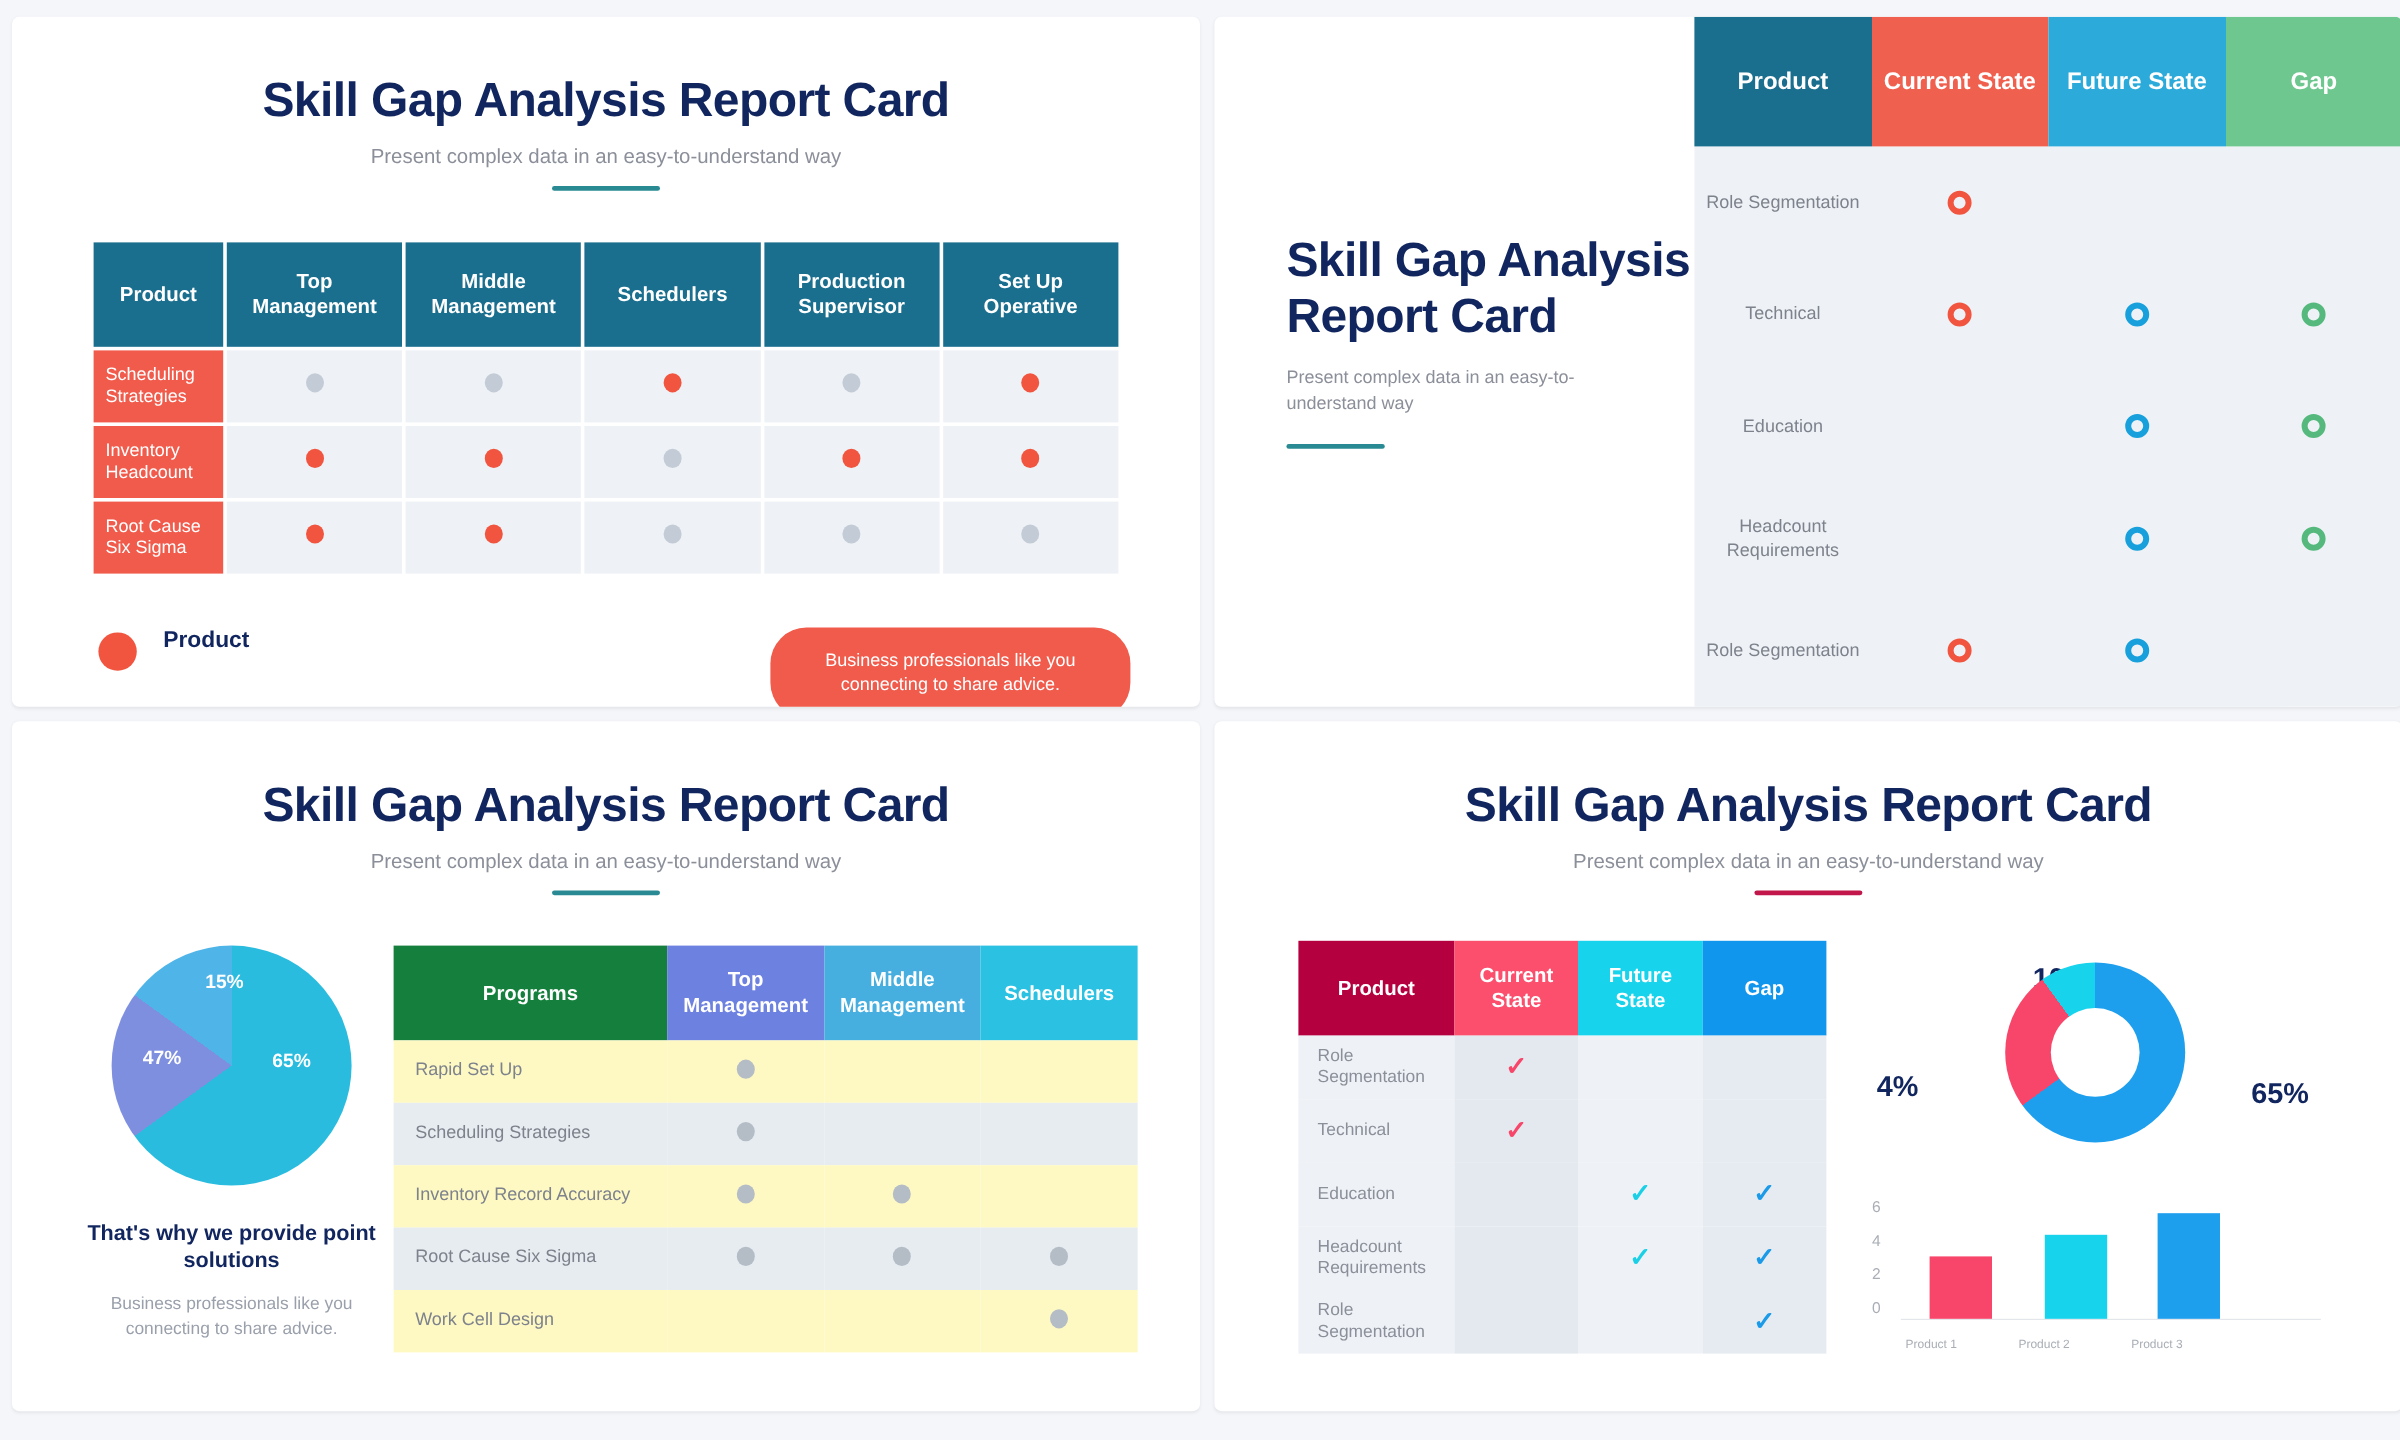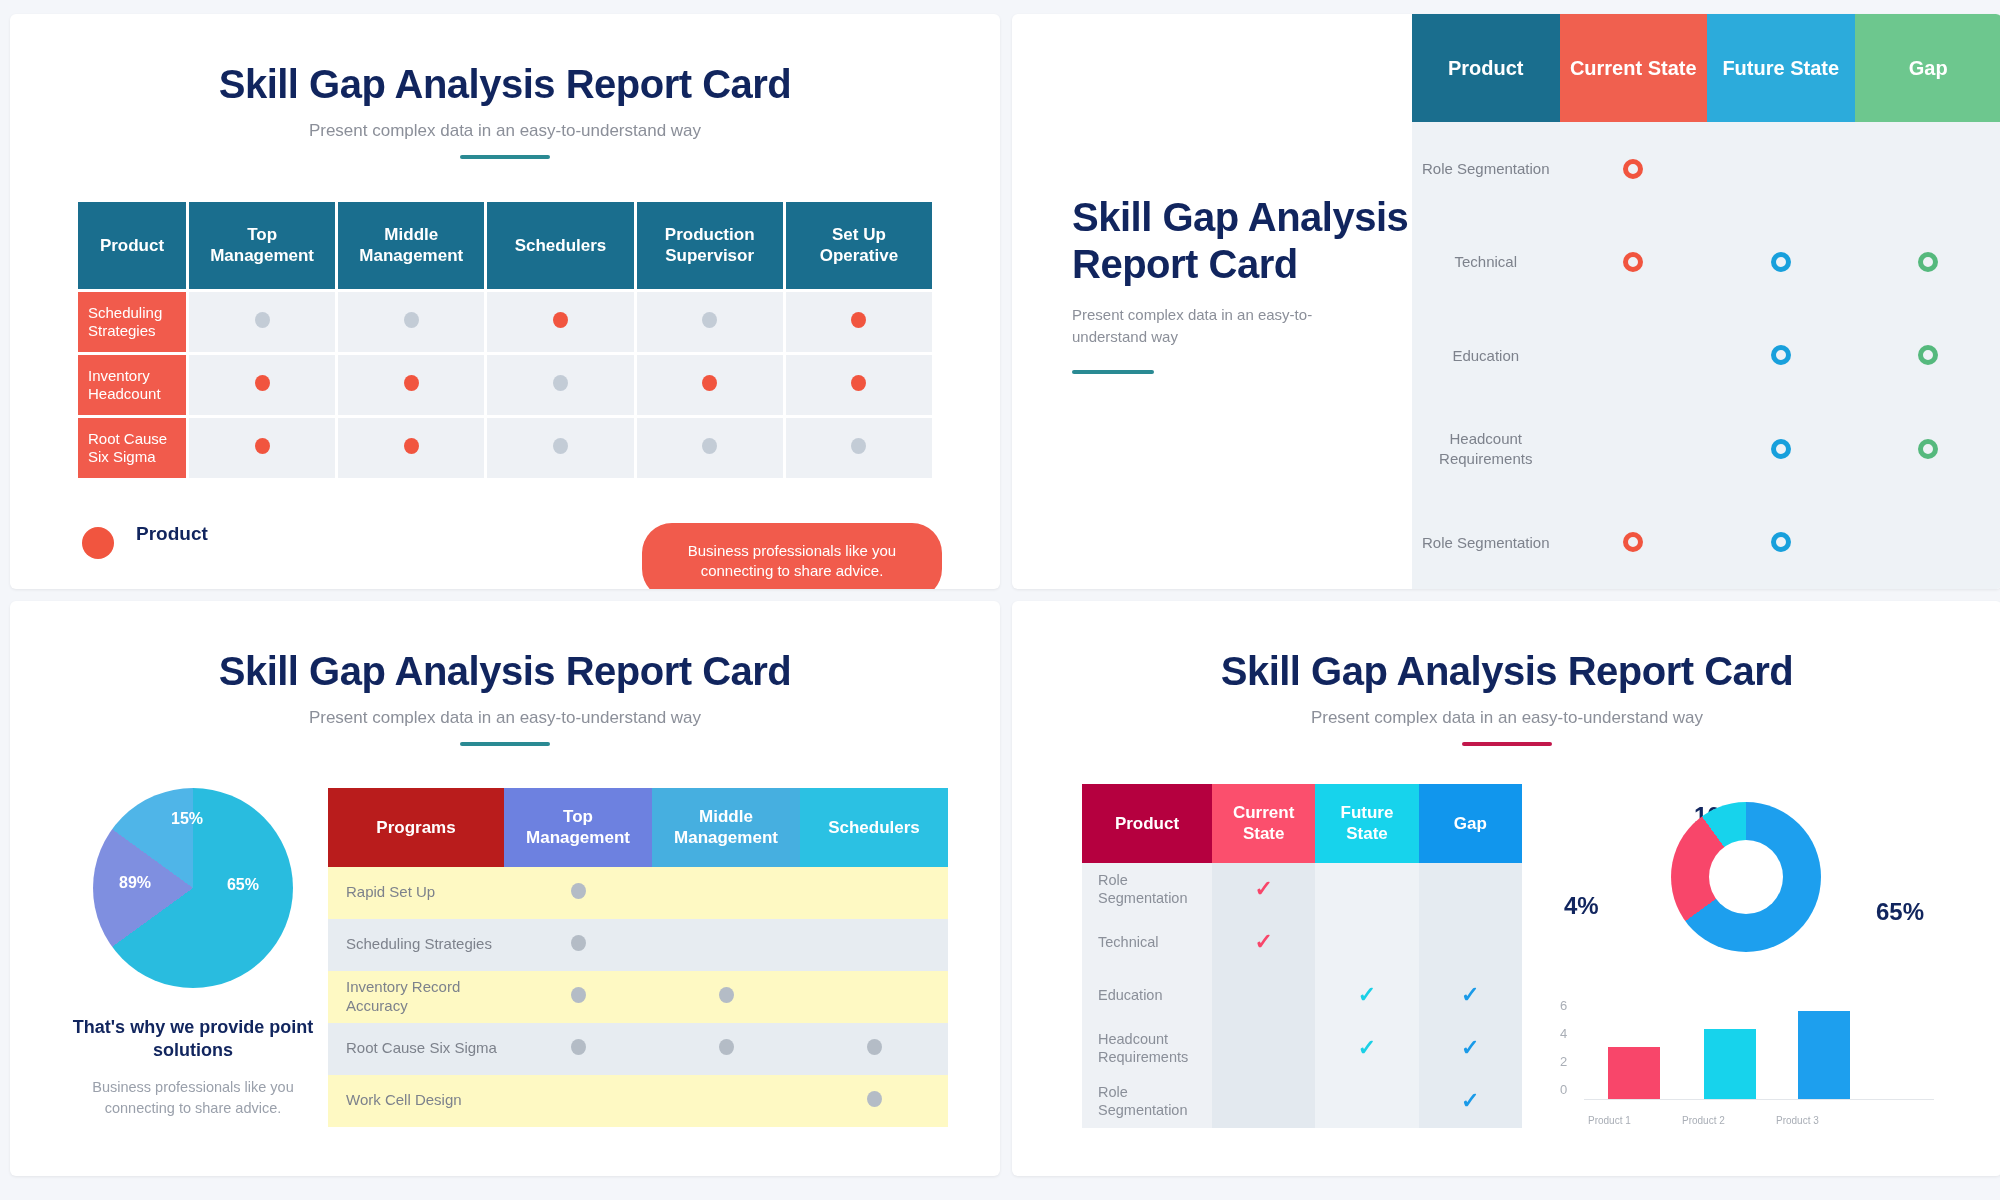--- a/index.html
+++ b/index.html
@@ -158,21 +158,21 @@
   .pie-lbl.b { left: 26px; top: 86px; }
   .pie-lbl.c { left: 78px; top: 22px; }
   .p3-caption { color: #11255e; font-size: 18px; font-weight: 700; margin-top: 28px; line-height: 1.3; }
   .p3-sub { color: #9aa0ab; font-size: 14.5px; margin-top: 14px; line-height: 1.45; padding: 0 14px; }
 
   .p3-table { width: 620px; margin-left: 10px; border-collapse: collapse; table-layout: fixed; }
   .p3-table th {
     color: #fff; font-size: 17px; font-weight: 700; padding: 18px 6px;
     line-height: 1.25; vertical-align: middle;
   }
-  .p3-table th.h0 { background: #b91c1c; width: 176px; margin-left: 18px; }
+  .p3-table th.h0 { background: #15803d; width: 228px; margin-left: 18px; }
   .p3-table th.h1 { background: #6d81e0; }
   .p3-table th.h2 { background: #46afe0; }
   .p3-table th.h3 { background: #2bc1e3; }
   .p3-table td {
     height: 52px; font-size: 15px; color: #7d828c; text-align: center;
     vertical-align: middle;
   }
   .p3-table td.lab { text-align: left; padding-left: 18px; line-height: 1.25; }
   .p3-table tr.odd td { background: #fef9c3; }
   .p3-table tr.even td { background: #e7ecf1; }
@@ -371,21 +371,21 @@
 
   <div class="card">
     <div class="title-main">Skill Gap Analysis Report Card</div>
     <div class="subtitle-main">Present complex data in an easy-to-understand way</div>
     <div class="rule"></div>
 
     <div class="p3-wrap">
       <div class="p3-left">
         <div class="pie">
           <span class="pie-lbl a">65%</span>
-          <span class="pie-lbl b">89%</span>
+          <span class="pie-lbl b">47%</span>
           <span class="pie-lbl c">15%</span>
         </div>
         <div class="p3-caption">That's why we provide point solutions</div>
         <div class="p3-sub">Business professionals like you connecting to share advice.</div>
       </div>
 
       <table class="p3-table">
         <thead>
           <tr>
             <th class="h0">Programs</th>

